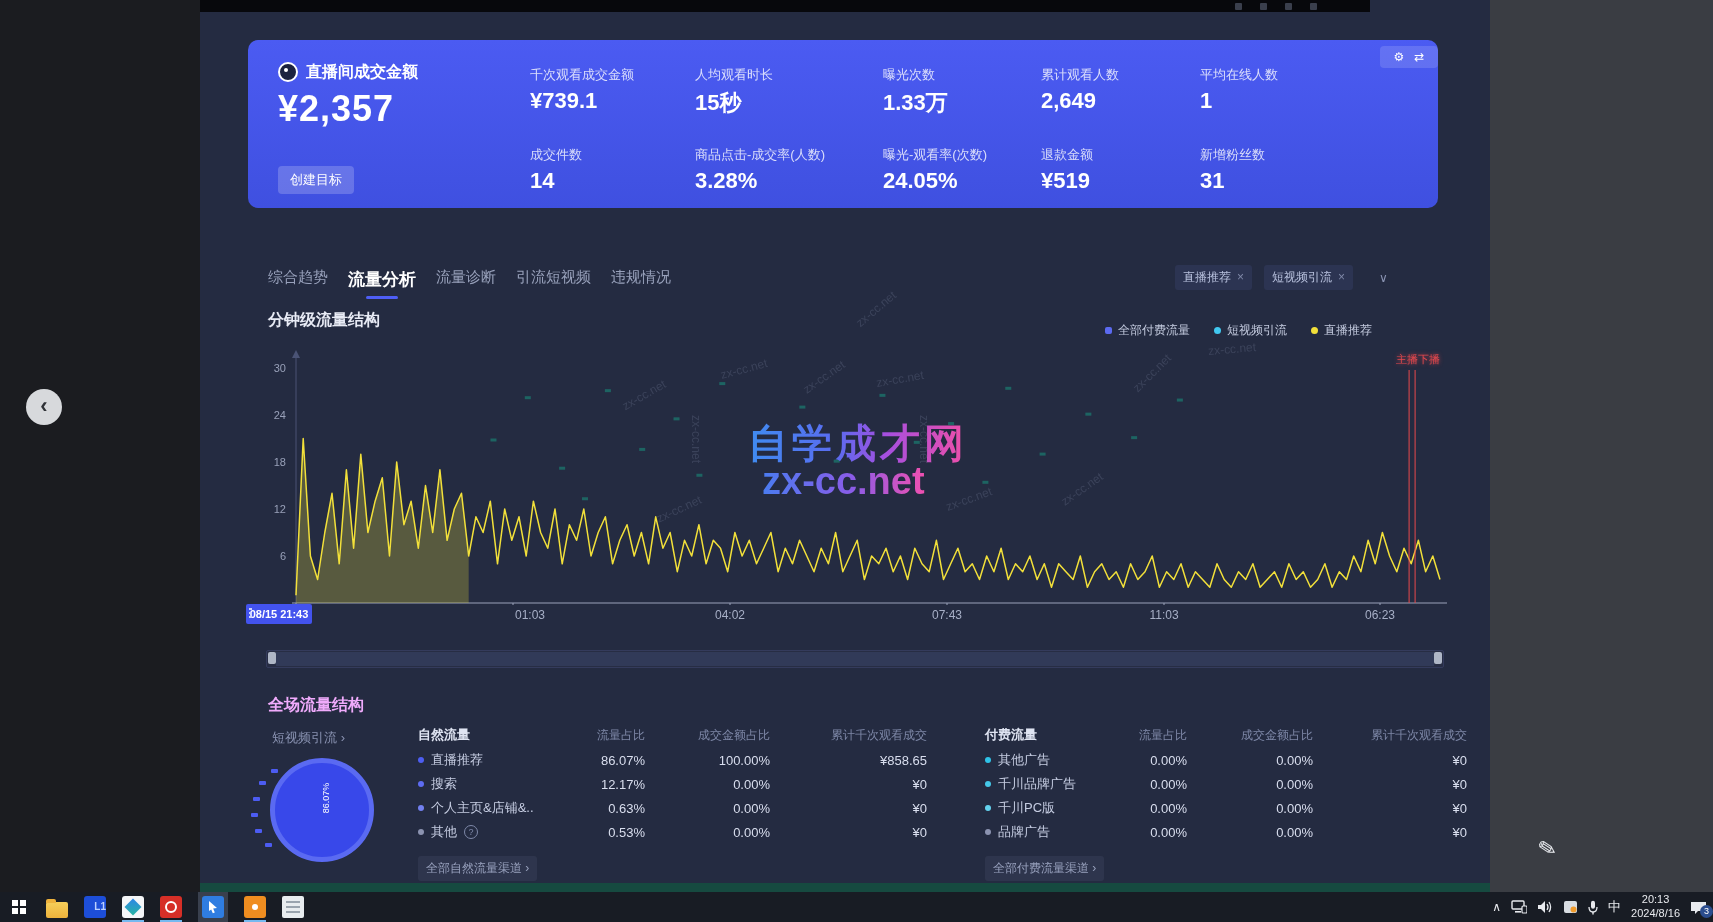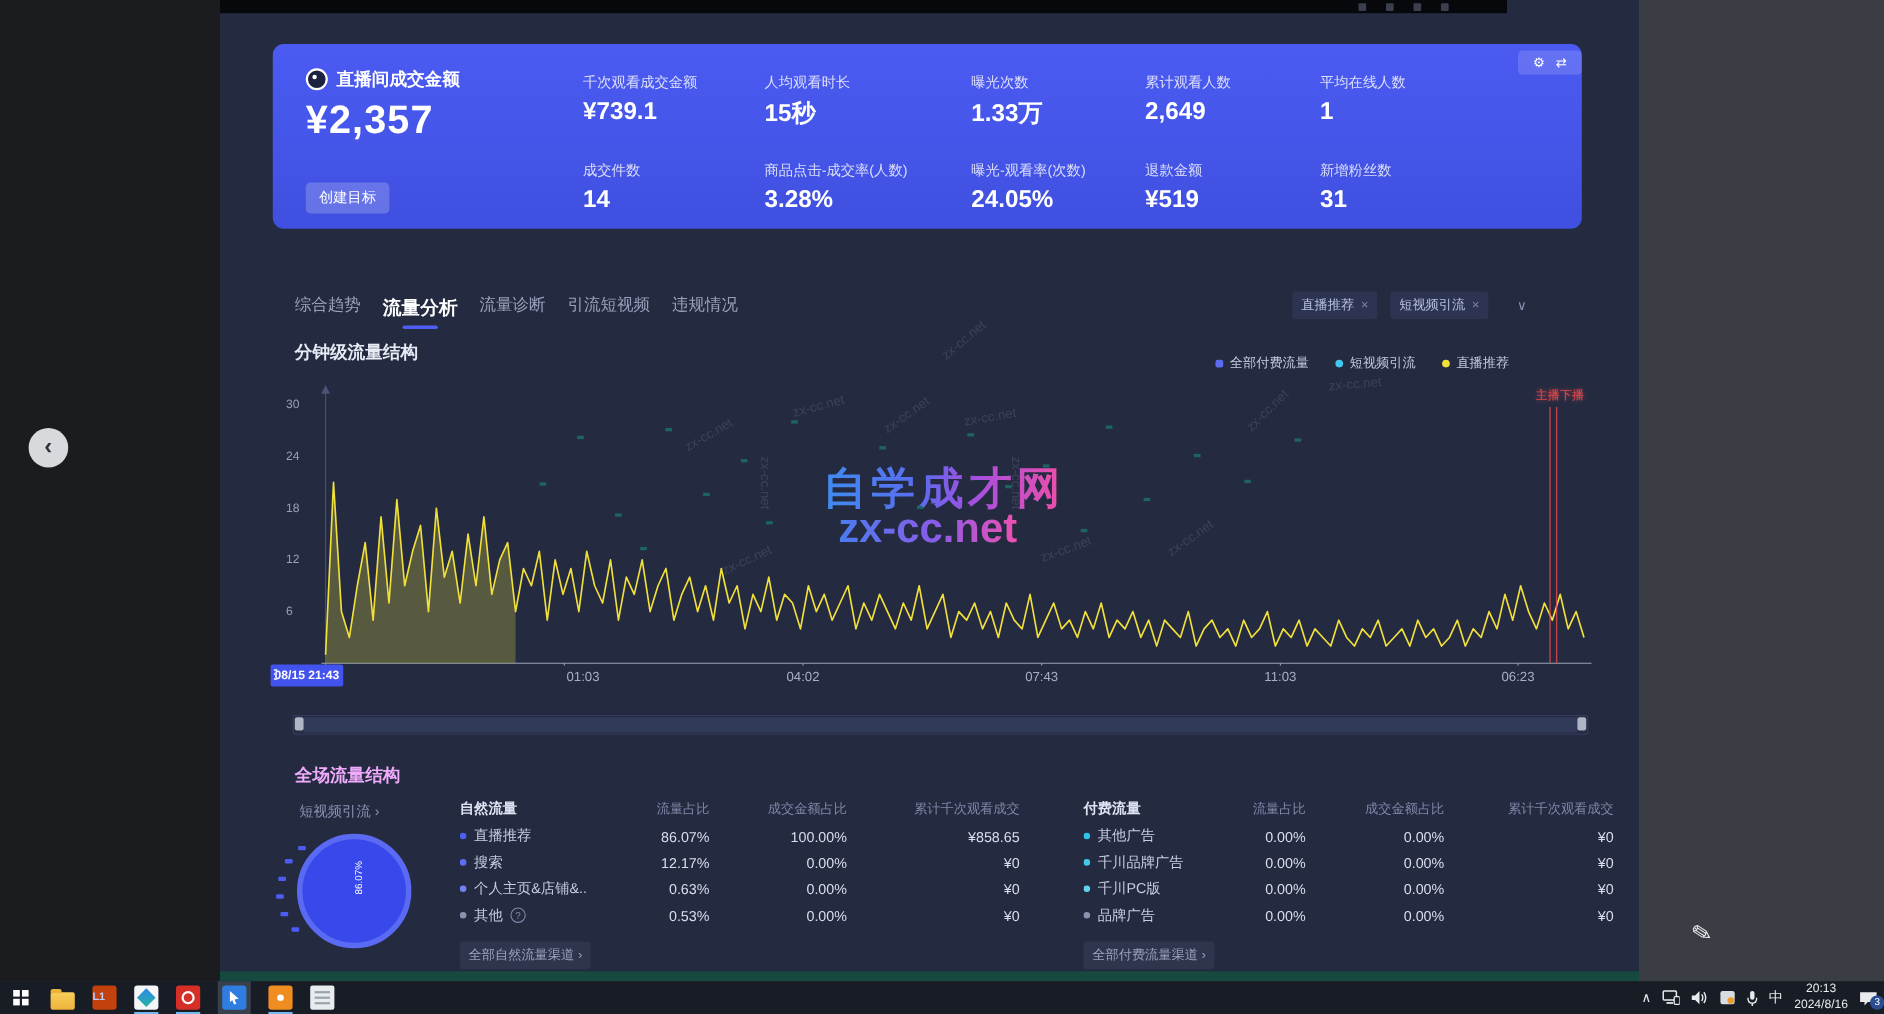--- a/index.html
+++ b/index.html
@@ -38,21 +38,21 @@
   .tab.active:after{content:"";position:absolute;left:18px;right:18px;bottom:-8px;height:3px;background:#4e5ef5;border-radius:2px}
   #tagbar{left:975px;top:265px;display:flex;gap:12px;align-items:center}
   .tagpill{background:#2c3452;border-radius:3px;padding:4px 8px;font-size:12px;color:#b8c1dd;cursor:pointer}
   .tagpill .x{color:#7f88a8;margin-left:6px}
   #tag-caret{color:#8a93b2;font-size:12px;cursor:pointer;margin-left:14px}
   
   #flow-title{left:68px;top:310px;font-size:16px;font-weight:bold;color:#e8ebf5}
   #legend{left:905px;top:322px;display:flex;gap:24px;align-items:center}
   .lg{display:flex;align-items:center;gap:6px;font-size:12px;color:#c3cade;cursor:pointer}
   .lg .dot{width:7px;height:7px;border-radius:2px}
-  .ylab{position:absolute;width:26px;text-align:left;font-size:11px;color:#98a0b8}
+  .ylab{position:absolute;width:26px;text-align:right;font-size:11px;color:#98a0b8}
   #flow-svg{left:92px;top:348px}
   .xlab{position:absolute;top:608px;width:80px;margin-left:-40px;text-align:center;font-size:12px;color:#a7afc6}
   #xzero{left:46px;top:604px;width:66px;height:20px;background:#4353ee;border-radius:2px;color:#fff;
          font-size:11px;font-weight:bold;text-align:center;line-height:20px;cursor:grab}
   #xzero:before{content:"";position:absolute;left:3px;top:4px;width:3px;height:12px;
     background:repeating-linear-gradient(#cdd4ff 0 2px,transparent 2px 4px)}
   #stream-marker-label{left:1158px;top:352px;width:120px;text-align:center;color:#e5484d;font-size:11px;
       text-shadow:0 0 4px rgba(229,72,77,.8)}
   
   #slider{left:66px;top:650px;width:1176px;height:16px;background:#272d44;border:1px solid #343b5c;border-radius:2px;cursor:pointer}
@@ -93,21 +93,21 @@
   #taskbar{left:0;top:892px;width:1713px;height:30px;background:#181c24}
   #start{left:12px;top:8px;width:14px;height:14px;display:grid;grid-template-columns:6px 6px;
      grid-template-rows:6px 6px;gap:2px;cursor:pointer}
   #start span{background:#fff}
   #apps{left:46px;top:0;height:30px;display:flex;align-items:center;gap:16px}
   .app{width:22px;height:22px;border-radius:3px;position:relative;cursor:pointer;flex:none}
   .app .uline{position:absolute;left:0;right:0;bottom:-4px;height:2px;background:#76b9f0}
   .app-active-wrap{width:30px;height:30px;background:#39404e;display:flex;align-items:center;justify-content:center;cursor:pointer}
   #folder-ico{background:linear-gradient(#f6cf5a,#eeb23c);border-radius:2px;height:16px;margin-top:5px}
   #folder-ico:before{content:"";position:absolute;top:-3px;left:0;width:10px;height:4px;background:#eeb23c;border-radius:2px 2px 0 0}
-  #l1-ico{background:#c2410c;color:#bcd0ff;font-size:10px;font-weight:bold;text-align:left;line-height:22px}
+  #l1-ico{background:#1d4ed8;color:#bcd0ff;font-size:10px;font-weight:bold;text-align:right;line-height:22px}
   #white-ico{background:#f4f6f8}
   #white-ico:before{content:"";position:absolute;left:5px;top:5px;width:12px;height:12px;transform:rotate(45deg);
      background:linear-gradient(135deg,#2e86e8,#27b5a2)}
   #red-ico{background:#d62f27}
   #red-ico:before{content:"";position:absolute;left:5px;top:5px;width:8px;height:8px;border:2px solid #fff;border-radius:50%}
   #cursor-ico{background:#2f7de1;display:flex;align-items:center;justify-content:center}
   #orange-ico{background:#ef8d20}
   #orange-ico:before{content:"";position:absolute;left:8px;top:8px;width:6px;height:6px;border-radius:50%;background:#fff}
   #notepad-ico{background:#e8ecef;border-radius:2px}
   #notepad-ico:before{content:"";position:absolute;left:4px;top:5px;width:14px;height:2px;background:#9aa4ae;

